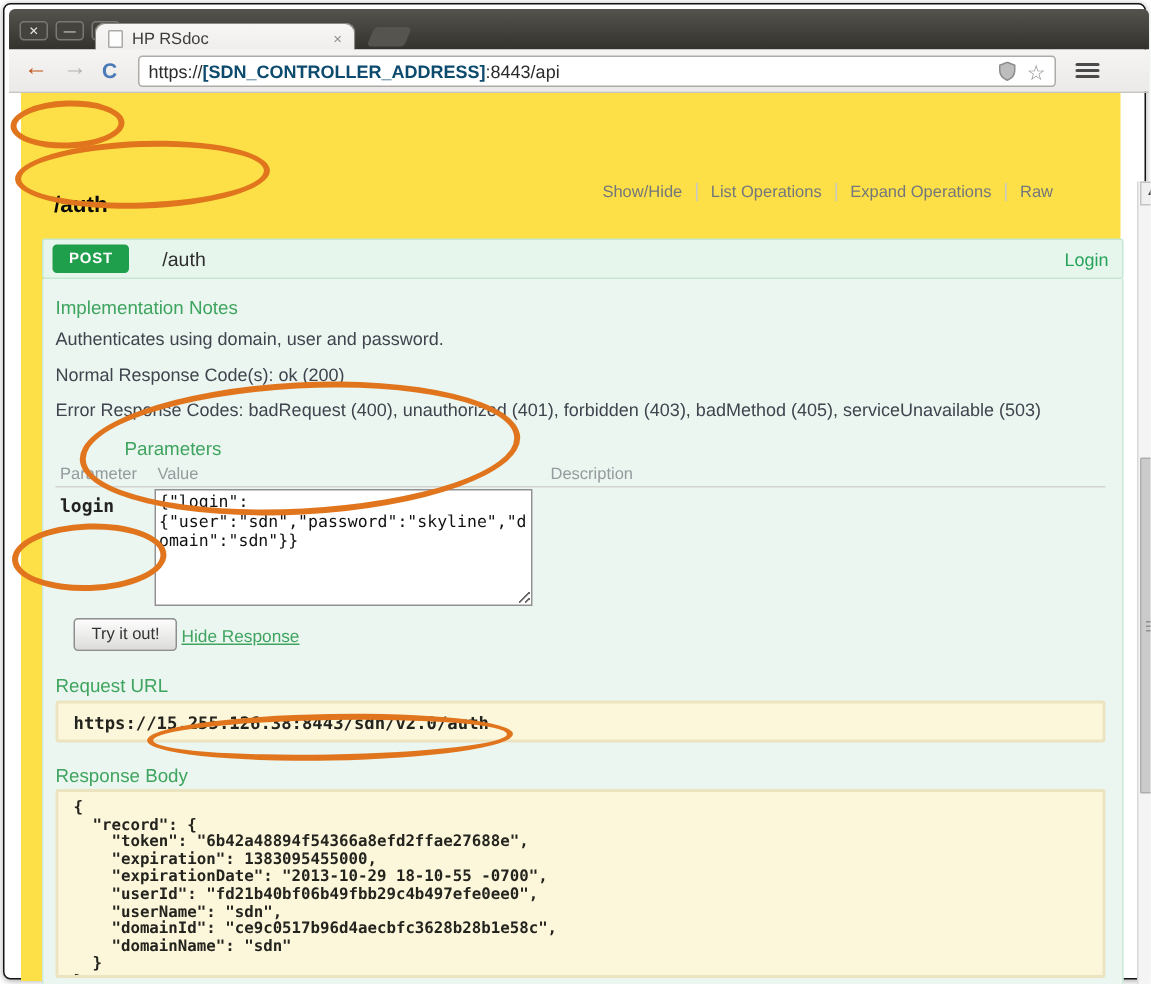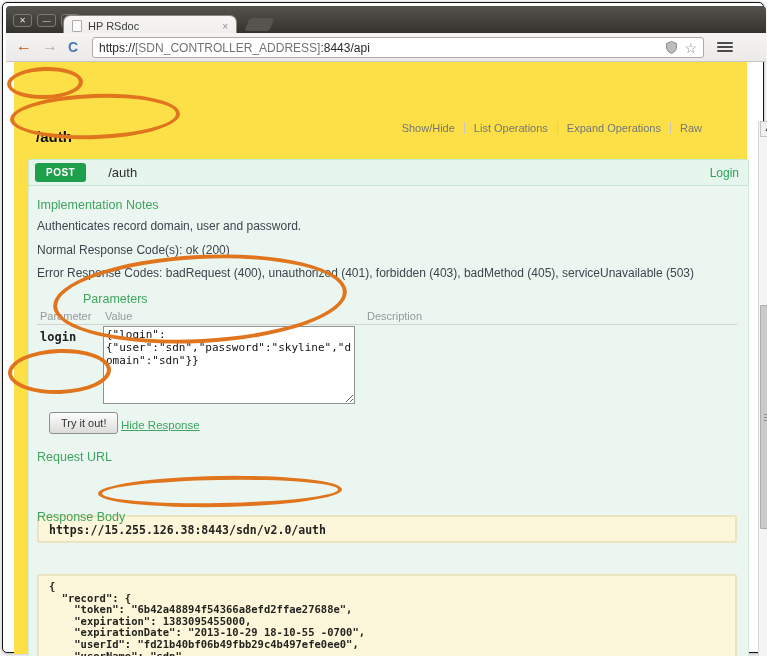--- a/index.html
+++ b/index.html
@@ -29,21 +29,21 @@
   .toolbar { position:absolute; left:3px; top:30px; width:760px; height:29px;
              background:linear-gradient(#f5f4f2,#ebeae8); border-bottom:1px solid #c7c5c1; }
   .nav-ic { position:absolute; top:4px; font-weight:bold; cursor:default; }
   .back-ic    { left:10px; color:#c0561e; font-size:16px; }
   .forward-ic { left:36px; color:#b4b2ae; font-size:16px; }
   .reload-ic  { left:62px; color:#4a79b8; font-size:14px; top:6px; }
   .urlbar { position:absolute; left:86px; top:4px; width:612px; height:21px;
             background:#fff; border:1px solid #adaba7; border-radius:3px;
             display:flex; align-items:center; padding:0 6px; }
   .url-text { font-size:12px; color:#2b2b2b; flex:1; white-space:nowrap; overflow:hidden; }
-  .url-red { color:#737373; font-weight:normal; }
+  .url-red { color:#0c4a6e; font-weight:bold; }
   .shield-icon { width:13px; height:13px; margin-right:6px; }
   .star-icon { font-size:14px; color:#8a8a8a; line-height:14px; }
   .menu-icon { position:absolute; left:711px; top:9px; width:16px; height:11px; }
   .menu-icon span { display:block; height:2px; background:#4a4a4a; margin-bottom:2px; border-radius:1px; }
 
   
   .page { position:absolute; left:11px; top:59px; width:733px; height:592px; background:#fde047; }
   .auth-title { position:absolute; left:22px; top:66px; font-size:15px; font-weight:bold; color:#0a0a0a; }
   .hdr-links { position:absolute; right:36px; top:60px; font-size:11px; color:#73767b; white-space:nowrap; }
   .hdr-links span { padding:0 9px; cursor:pointer; }
@@ -76,21 +76,21 @@
                  border:1px solid #919191; background:#fff; color:#111; padding:1px 2px;
                  white-space:pre-wrap; word-break:break-all; }
   .param-desc { left:330px; top:142px; width:392px; font-size:11.5px; line-height:14px;
                 font-weight:bold; color:#1a1a40; }
   .try-btn { left:20px; top:226px; font-size:11px; color:#333; padding:4px 11px;
              background:linear-gradient(#fdfdfd,#dcdcda); border:1px solid #8f8f8f;
              border-radius:3px; cursor:pointer; }
   .hide-link { left:92px; top:233px; font-size:11.5px; color:#3fa45f; text-decoration:underline; cursor:pointer; }
   .requrl-h { left:8px; top:264px; }
   .cream { background:#fcf6db; border:2px solid #ece4c1; border-radius:2px;
-           font-family:"DejaVu Sans Mono",monospace; font-weight:bold; color:#24241f;margin-top:48px; }
+           font-family:"DejaVu Sans Mono",monospace; font-weight:bold; color:#24241f; }
   .req-box  { left:8px; top:281px; width:700px; height:28px; font-size:11.5px; padding:6px 10px; }
   .respb-h  { left:8px; top:324px; }
   .resp-box { left:8px; top:340px; width:700px; height:126px; font-size:10.5px;
               line-height:11.6px; padding:5px 10px; white-space:pre; overflow:hidden; }
 
   
   .scrollbar { position:absolute; left:744px; top:59px; width:17px; height:592px;
                background:#f4f4f4; border-left:1px solid #d8d8d8; }
   .sb-btn { position:absolute; left:1px; width:15px; height:16px; background:#f0f0f0;
             border:1px solid #c4c4c4; font-size:7px; color:#3a3a3a; text-align:center;
@@ -153,21 +153,21 @@
     </div>
 
     <div class="post-row">
       <span class="post-badge">POST</span>
       <span class="post-path">/auth</span>
       <span class="login-link">Login</span>
     </div>
 
     <div class="section">
       <div class="h-green impl-h">Implementation Notes</div>
-      <div class="note-text note1">Authenticates record domain, user and password.</div>
+      <div class="note-text note1">Authenticates using domain, user and password.</div>
       <div class="note-text note2">Normal Response Code(s): ok (200)</div>
       <div class="note-text note3">Error Response Codes: badRequest (400), unauthorized (401), forbidden (403), badMethod (405), serviceUnavailable (503)</div>
 
       <div class="h-green param-h">Parameters</div>
       <div class="tbl-head">
         <b class="col-param">Parameter</b>
         <b class="col-value">Value</b>
         <b class="col-desc">Description</b>
       </div>
       <div class="param-name">login</div>

